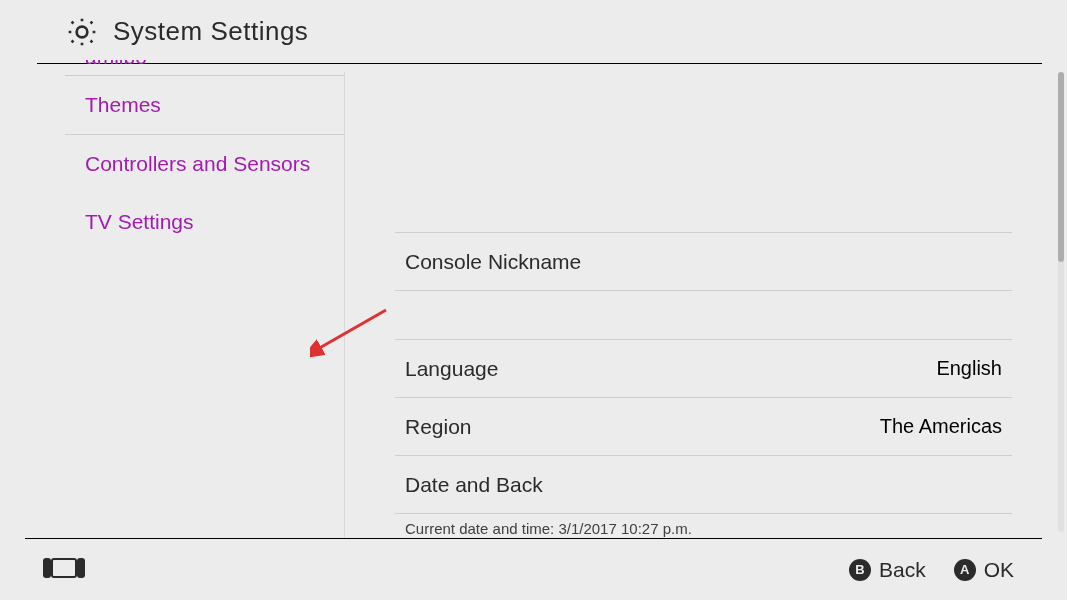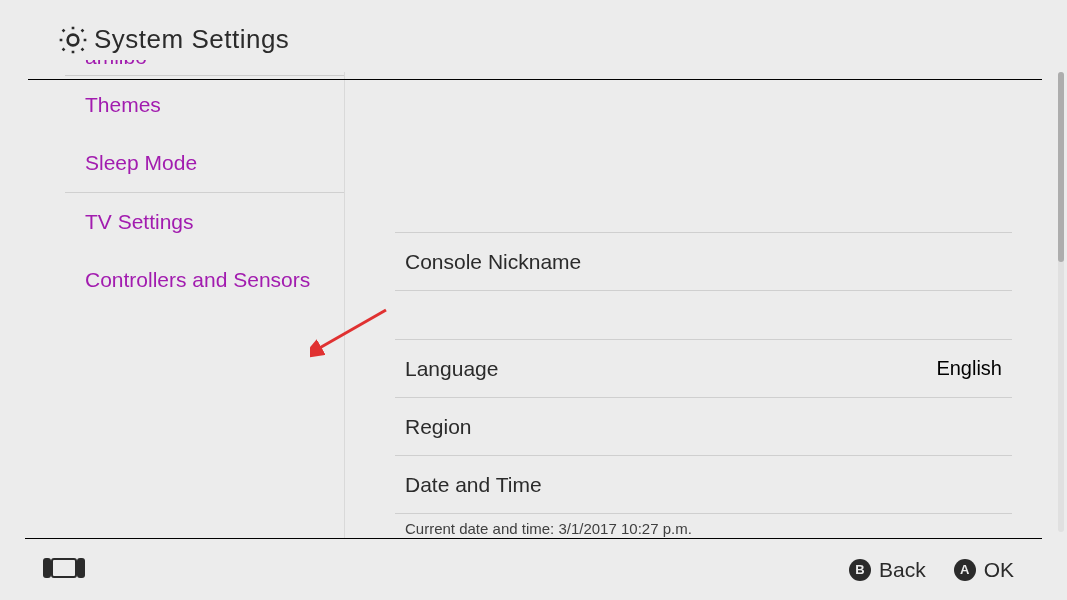--- a/index.html
+++ b/index.html
@@ -1,18 +1,18 @@
 <!DOCTYPE html>
 <html><head>
 <meta charset="utf-8">
 <style>
   * { box-sizing: border-box; }
   html, body { margin:0; padding:0; width:1067px; height:600px; font-family: -apple-system, BlinkMacSystemFont, "Segoe UI", Helvetica, Arial, sans-serif; background:#ececec; color:#2b2b2b; overflow:hidden; }
   .screen { position:relative; width:1067px; height:600px; background:#ececec; }
-  .header { position:absolute; left:28px; top:0; right:25px; height:80px; display:flex; align-items:center; gap:4px; border-bottom:1px solid #000; }
+  .header { position:absolute; left:37px; top:0; right:25px; height:64px; display:flex; align-items:center; gap:14px; border-bottom:1px solid #000; }
   .header .title { font-size:26px; letter-spacing:0.5px; }
   .gear-icon { width:34px; height:34px; display:flex; align-items:center; justify-content:center; margin-left:28px; }
   .body { position:absolute; left:25px; right:25px; top:72px; bottom:62px; display:flex; }
   .sidebar { position:relative; width:320px; flex:0 0 320px; border-right:1px solid rgba(0,0,0,0.08); }
   .sidebar .scroll { position:absolute; left:40px; right:0; top:-12px;  }
   .side-item { position:relative; height:58px; line-height:58px; font-size:21px; padding-left:20px; color:#a21caf; }
   .side-item.partial-top { height:16px; line-height:1; font-size:21px; display:flex; align-items:flex-end; overflow:hidden; border-bottom:1px solid #ccc; padding-bottom:8px; }
   .side-item.partial-top span { transform:translateY(0); }
   .side-sep { height:1px; background:#d0d0d0; margin:0; }
   .side-item.active { color:#3b5bdb; }
@@ -50,48 +50,46 @@
 
   <div class="body">
     <div class="sidebar">
       <div class="scroll">
         <div class="side-item partial-top">
           <span>amiibo</span>
         </div>
         <div class="side-item">
           <span>Themes</span>
         </div>
-        <div class="side-item">
-          <span>Sleep Mode</span>
-        </div>
         <div class="side-sep"></div>
         <div class="side-item">
-          <span>TV Settings</span>
+          <span>Controllers and Sensors</span>
         </div>
         <div class="side-item">
-          <span>Controllers and Sensors</span>
+          <span>TV Settings</span>
         </div>
       </div>
     </div>
 
     <div class="content">
       <div class="content-inner">
         <div class="setting">
           <span>Console Nickname</span>
         </div>
         <div class="gap"></div>
         <div class="setting" style="margin-top:0">
           <span>Language</span>
           <span class="val">English</span>
         </div>
         <div class="setting" style="margin-top:0">
           <span>Region</span>
+          <span class="val">The Americas</span>
         </div>
         <div class="setting" style="margin-top:0">
-          <span>Date and Time</span>
+          <span>Date and Back</span>
         </div>
         <div class="subtext">Current date and time: 3/1/2017 10:27 p.m.</div>
       </div>
     </div>
   </div>
 
   <div class="footer">
     <span class="console-icon">
       <svg width="42" height="20" viewBox="0 0 42 20">
         <rect x="0" y="0" width="8" height="20" rx="3" fill="#2b2b2b"></rect>

